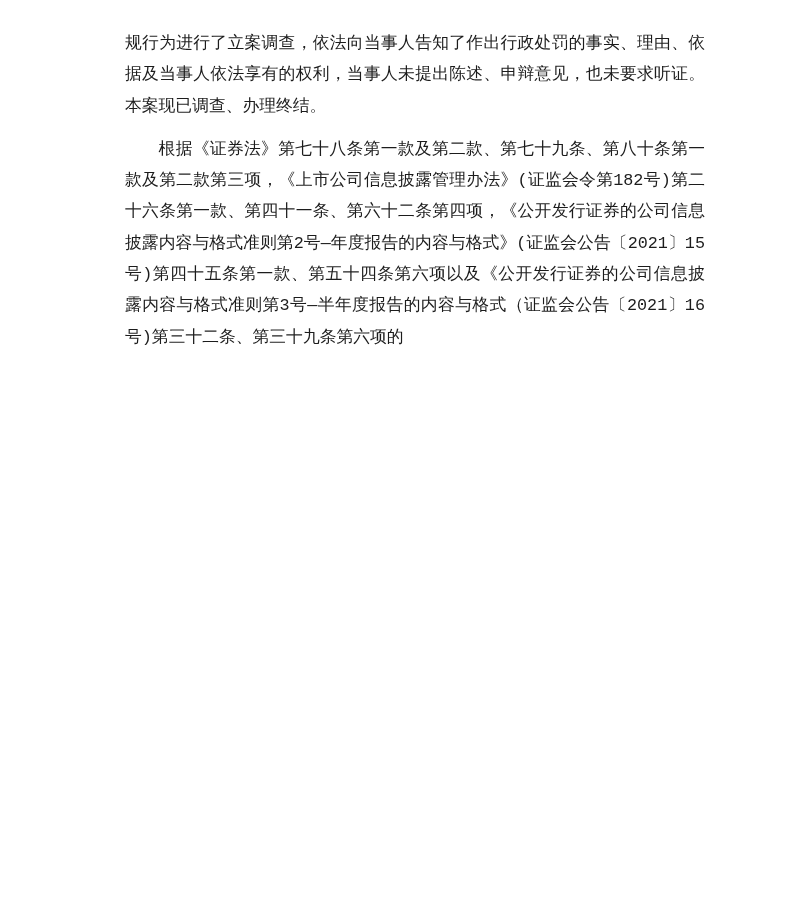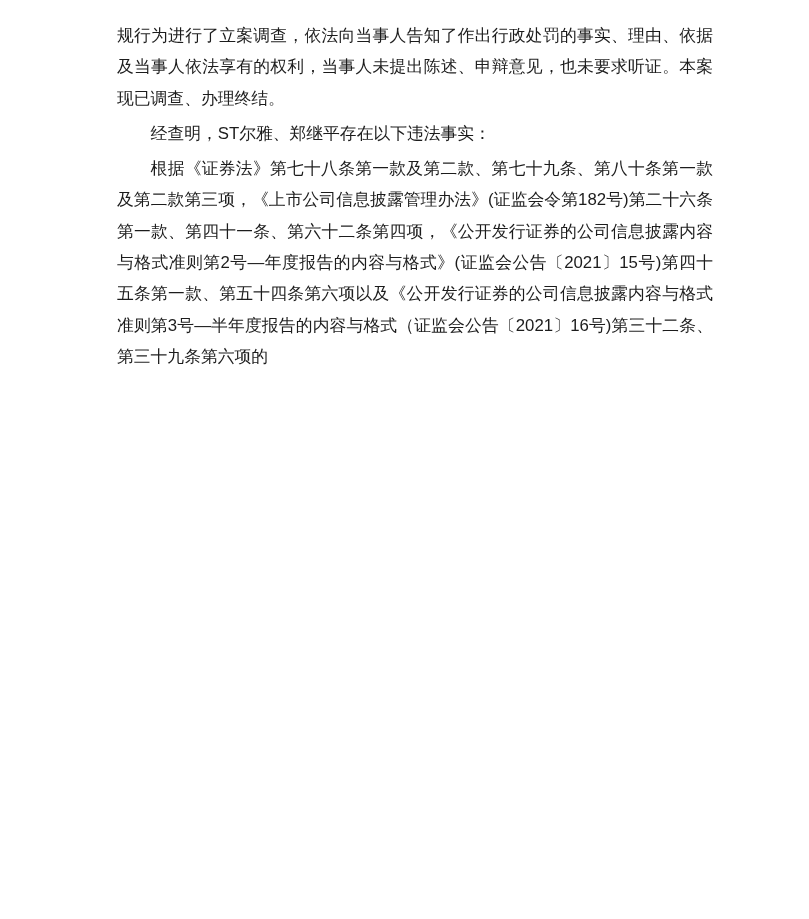--- a/index.html
+++ b/index.html
@@ -10,34 +10,33 @@
   .page {
     position: relative;
     width: 809px;
     height: 919px;
     background: #ffffff;
     box-sizing: border-box;
     padding: 16px 92px 0 113px;
     overflow: hidden;
   }
   .para {
-    margin: 4px;
-    font-family: Liberation Sans, sans-serif;
+    margin: 12px;
+    font-family: Liberation Mono, monospace;
     font-size: 16.8px;
     line-height: 31.3px;
     color: #1c1c1c;
     text-align: justify;
     text-justify: inter-ideograph;
     text-indent: 2em;
     word-break: break-all;
   }
   .para.continuation {
     text-indent: 0;
   }
 </style>
 </head>
 <body>
 
 <div class="page">
   <p class="para continuation">规行为进行了立案调查，依法向当事人告知了作出行政处罚的事实、理由、依据及当事人依法享有的权利，当事人未提出陈述、申辩意见，也未要求听证。本案现已调查、办理终结。</p>
-  <p class="para">经查明，ST尔雅、郑继平存在以下违法事实：</p>
   <p class="para">根据《证券法》第七十八条第一款及第二款、第七十九条、第八十条第一款及第二款第三项，《上市公司信息披露管理办法》(证监会令第182号)第二十六条第一款、第四十一条、第六十二条第四项，《公开发行证券的公司信息披露内容与格式准则第2号—年度报告的内容与格式》(证监会公告〔2021〕15号)第四十五条第一款、第五十四条第六项以及《公开发行证券的公司信息披露内容与格式准则第3号—半年度报告的内容与格式（证监会公告〔2021〕16号)第三十二条、第三十九条第六项的</p>
 </div>
 
 </body></html>

